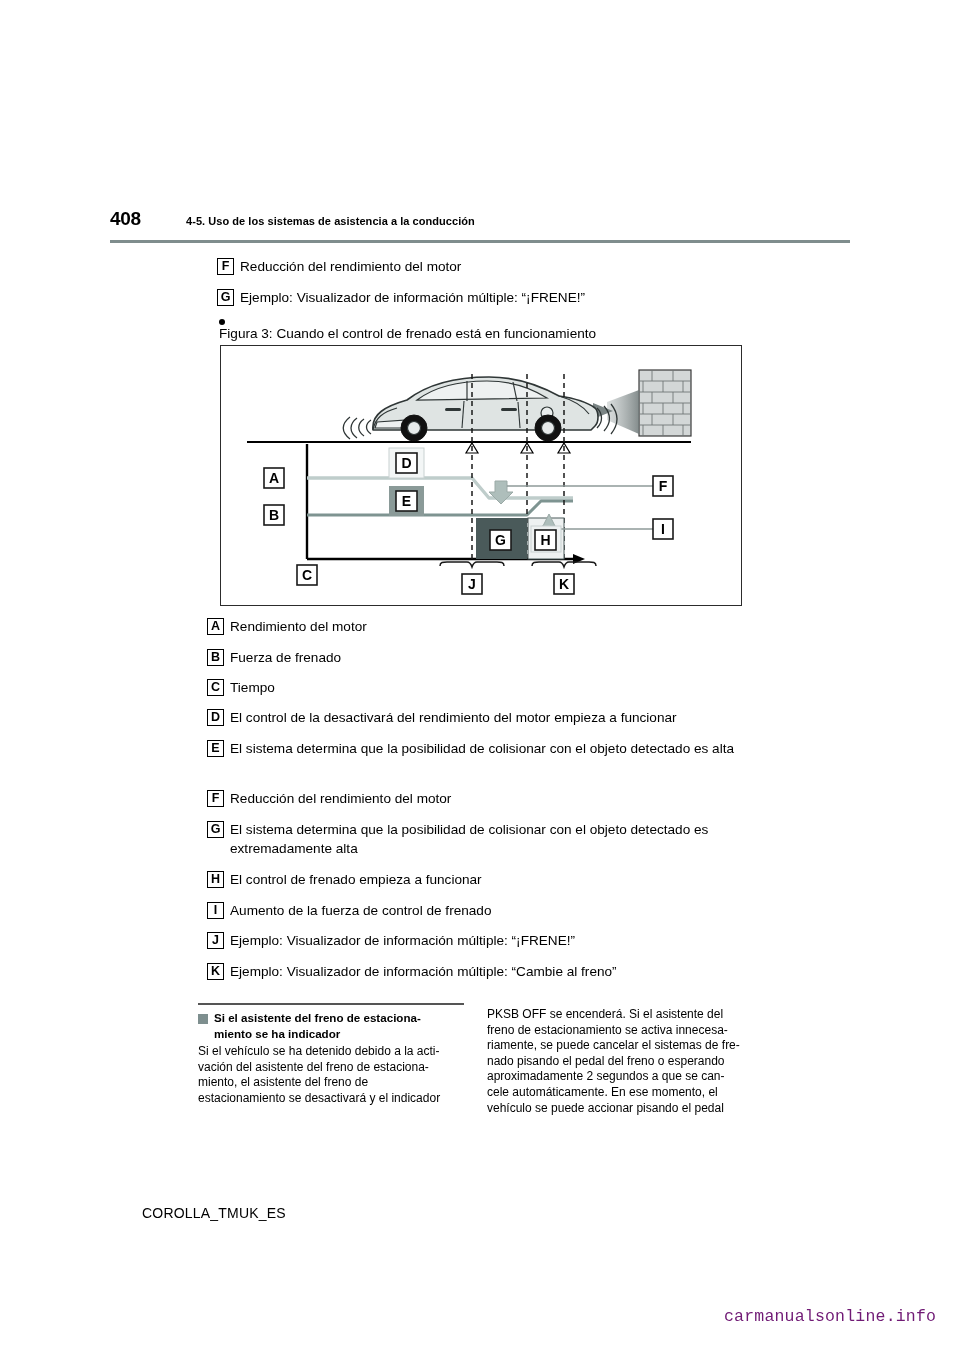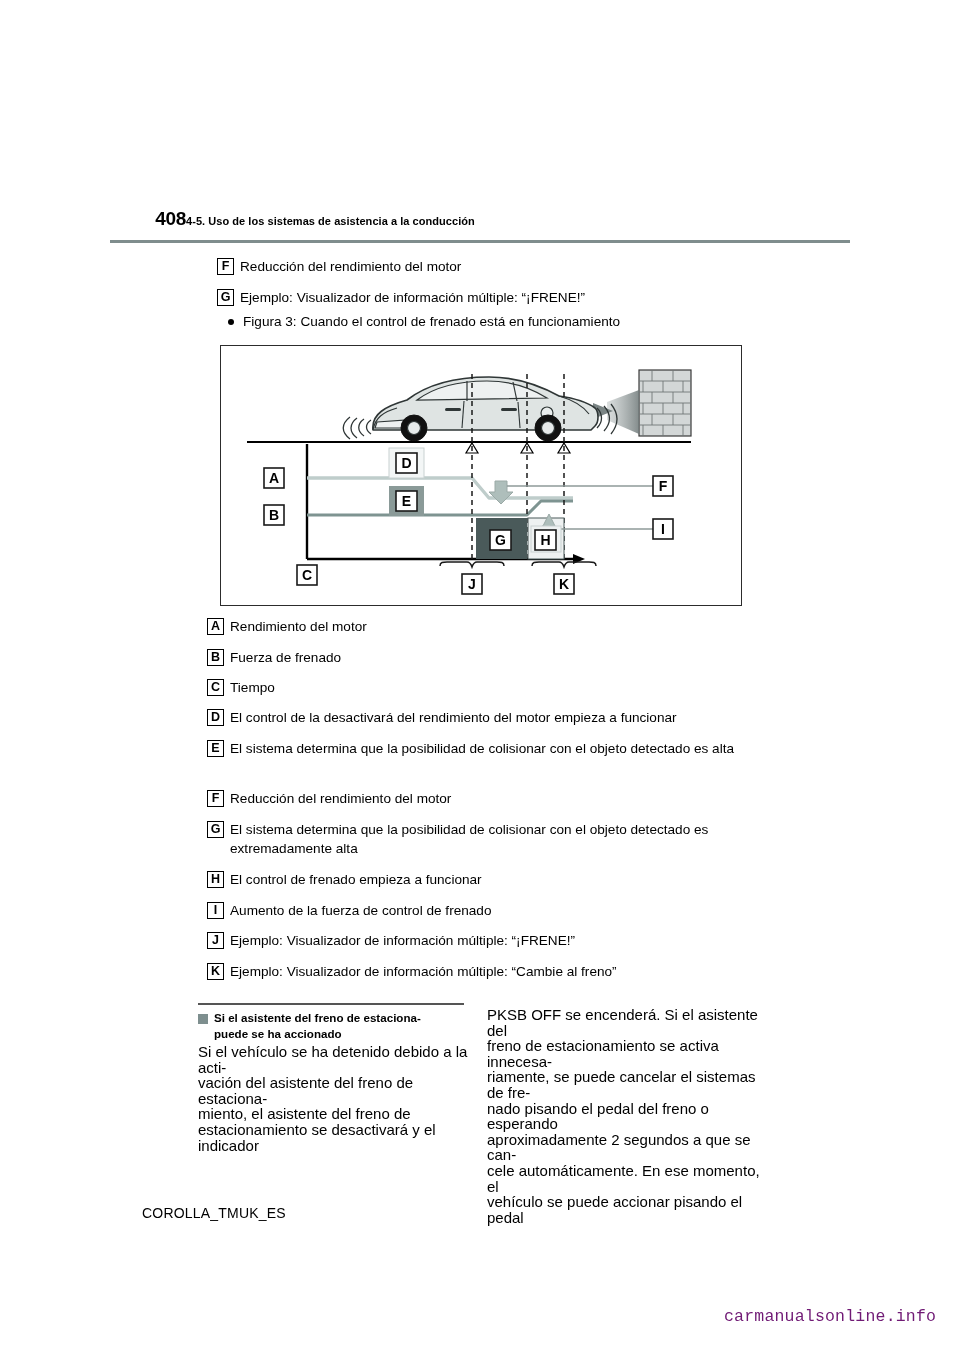--- a/index.html
+++ b/index.html
@@ -33,21 +33,20 @@
     width: 740px;
     display: flex;
     align-items: baseline;
   }
   .page-number {
     font-size: 19px;
     font-weight: bold;
     letter-spacing: -0.3px;
     width: 76px;
     flex: none;
-    text-align: right;
   }
   .header-title {
     font-size: 11px;
     font-weight: bold;
     letter-spacing: 0.05px;
   }
   .header-rule {
     position: absolute;
     left: 110px;
     top: 240px;
@@ -78,24 +77,25 @@
   }
   .ltr-text {
     font-size: 13.6px;
     line-height: 19px;
     max-width: 580px;
   }
 
   
   .bullet-row {
     position: absolute;
-    left: 228px;
+    left: 219px;
     top: 313px;
     display: flex;
     align-items: flex-start;
+    flex-direction: column;
   }
   .dot {
     flex: none;
     width: 6px; height: 6px;
     border-radius: 50%;
     background: #000;
     margin-top: 6px;
     margin-right: 9px;
   }
   .bullet-text {
@@ -151,21 +151,21 @@
   }
   .note-head-text {
     font-size: 11.6px;
     font-weight: bold;
     line-height: 15.5px;
     text-indent: 0;
     padding-left: 0;
   }
   .note-head-text .l2 { display: block; padding-left: 0; }
   .note-body {
-    font-size: 15px;
+    font-size: 12px;
     line-height: 15.6px;
     margin-top: 3px;
   }
   .note-body span { display: block; }
   .note-col-right .note-body { margin-top: 0; }
 
   
   .footer {
     position: absolute;
     left: 142px;
@@ -442,21 +442,21 @@
     <div class="ltr-text">Ejemplo: Visualizador de información múltiple: “Cambie al freno”</div>
   </div>
 
   <div class="note-rule"></div>
 
   <div class="note-col-left">
     <div class="note-head">
       <div class="note-sq"></div>
       <div class="note-head-text">
         <span>Si el asistente del freno de estaciona-</span>
-        <span class="l2">puede se ha accionado</span>
+        <span class="l2">miento se ha indicador</span>
       </div>
     </div>
     <div class="note-body">
       <span>Si el vehículo se ha detenido debido a la acti-</span>
       <span>vación del asistente del freno de estaciona-</span>
       <span>miento, el asistente del freno de</span>
       <span>estacionamiento se desactivará y el indicador</span>
     </div>
   </div>
 

